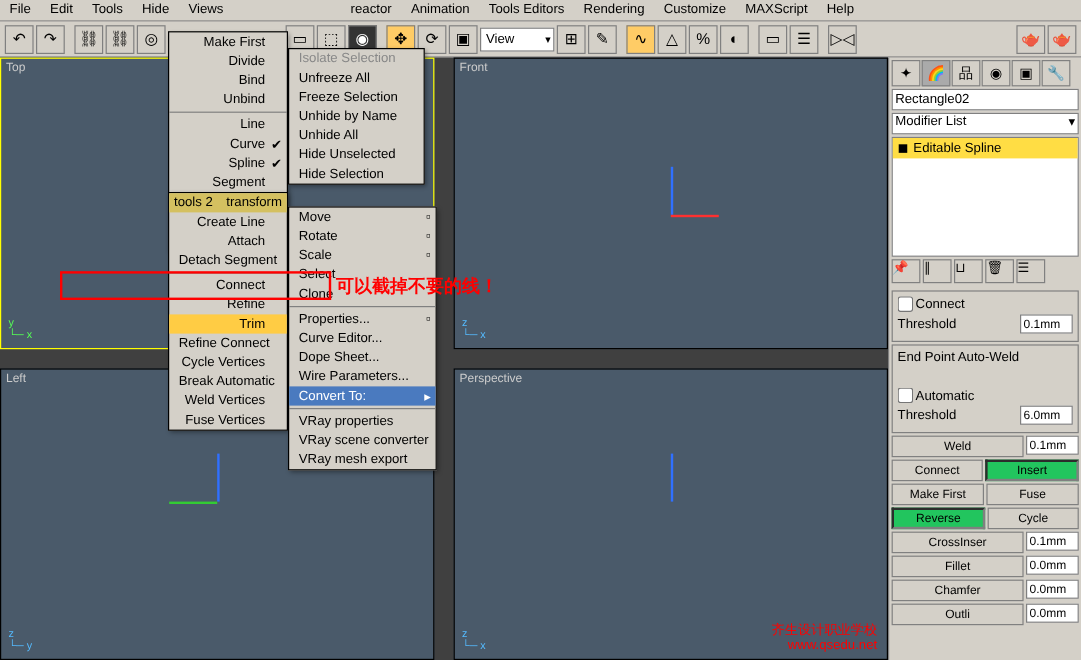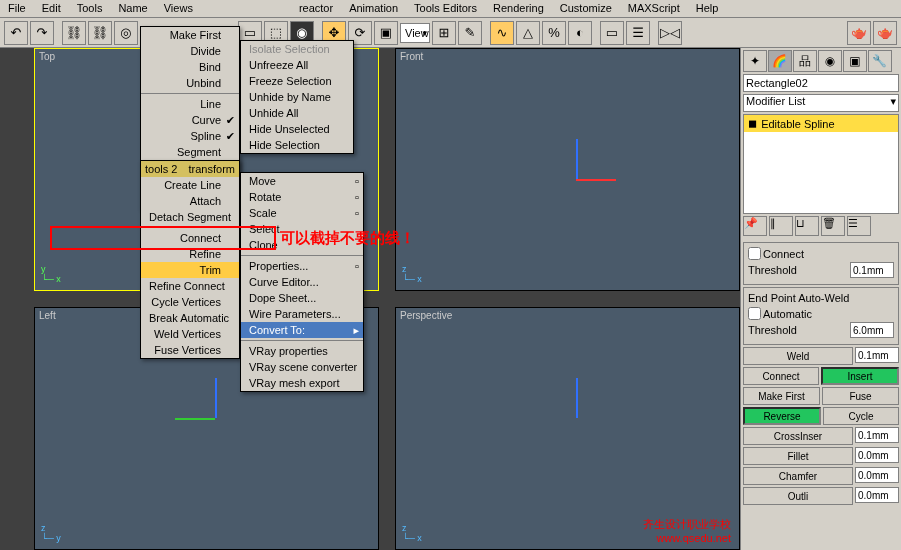--- a/index.html
+++ b/index.html
@@ -5,21 +5,21 @@
 * { margin:0; padding:0; box-sizing:border-box; font-family:"Tahoma","Arial",sans-serif; font-size:11px; }
 body { background:#c0c0c0; width:901px; height:550px; overflow:hidden; position:relative; }
 .menubar { height:18px; background:#d4d0c8; display:flex; border-bottom:1px solid #808080; }
 .menubar div { padding:2px 8px; cursor:default; }
 .toolbar { height:30px; background:#d4d0c8; display:flex; align-items:center; gap:2px; padding:2px 4px; border-bottom:1px solid #808080; }
 .tbtn { width:24px; height:24px; border:1px solid #808080; background:#d4d0c8; display:flex; align-items:center; justify-content:center; font-size:13px; }
 .tbtn.sel { background:#ffcc66; }
 .sep { width:4px; }
 .dropdown { height:20px; border:1px solid #808080; background:#fff; padding:0 14px 0 4px; font-size:11px; display:flex; align-items:center; position:relative; }
 .dropdown::after { content:"▾"; position:absolute; right:2px; font-size:9px; }
-.workspace { position:absolute; top:48px; left:0; width:740px; height:502px; display:grid; grid-template-columns:1fr 1fr; grid-template-rows:1fr 1fr; gap:16px; background:#404040;padding-left:34px; }
+.workspace { position:absolute; top:48px; left:0; width:740px; height:502px; display:grid; grid-template-columns:1fr 1fr; grid-template-rows:1fr 1fr; gap:16px; background:#404040; }
 .viewport { background:#4a5a6a; position:relative; border:1px solid #000; }
 .viewport.active { border:1px solid #ffff00; }
 .vplabel { position:absolute; top:2px; left:4px; color:#ccc; font-size:10px; }
 .sidepanel { position:absolute; top:48px; right:0; width:161px; height:502px; background:#d4d0c8; border-left:1px solid #808080; padding:2px; overflow:hidden; }
 .tabrow { display:flex; gap:1px; margin-bottom:2px; }
 .tab { width:24px; height:22px; border:1px solid #808080; background:#d4d0c8; display:flex; align-items:center; justify-content:center; font-size:12px; }
 .tab.active { background:#aaa; }
 .namefield { width:100%; height:18px; border:1px solid #808080; background:#fff; padding:0 2px; margin-bottom:2px; }
 .modlist { width:100%; height:18px; border:1px solid #808080; background:#fff; padding:0 2px; margin-bottom:2px; position:relative; }
 .modlist::after { content:"▾"; position:absolute; right:2px; }
@@ -51,21 +51,21 @@
 .gizmo-y { position:absolute; width:2px; height:40px; background:#3070ff; }
 .gizmo-x { position:absolute; width:40px; height:2px; background:#ff3030; }
 </style>
 </head>
 <body>
 
 <div class="menubar">
   <div>File</div>
   <div>Edit</div>
   <div>Tools</div>
-  <div>Name</div>
+  <div>Hide</div>
   <div>Views</div>
   <div style="width:90px"></div>
   <div>reactor</div>
   <div>Animation</div>
   <div>Tools Editors</div>
   <div>Rendering</div>
   <div>Customize</div>
   <div>MAXScript</div>
   <div>Help</div>
   <div></div>
@@ -80,21 +80,21 @@
   <div class="tbtn">◎</div>
   <div class="sep"></div>
   <div style="width:90px"></div>
   <div class="tbtn">▭</div>
   <div class="tbtn">⬚</div>
   <div class="tbtn" style="background:#333;color:#fff">◉</div>
   <div class="sep"></div>
   <div class="tbtn sel">✥</div>
   <div class="tbtn">⟳</div>
   <div class="tbtn">▣</div>
-  <div class="dropdown" style="width:30px">View</div>
+  <div class="dropdown" style="width:62px">View</div>
   <div class="tbtn">⊞</div>
   <div class="tbtn">✎</div>
   <div class="sep"></div>
   <div class="tbtn sel">∿</div>
   <div class="tbtn">△</div>
   <div class="tbtn">%</div>
   <div class="tbtn">◐</div>
   <div class="sep"></div>
   <div class="tbtn">▭</div>
   <div class="tbtn">☰</div>
@@ -221,21 +221,21 @@
         <input type="checkbox" style="">
         <span class="lbl">Connect</span>
       </div>
     <div class="row">
         <span class="lbl">Threshold</span>
         <input class="spinner" value="0.1mm" style="">
       </div>
   </div>
 
   <div class="rollout">
-    <div style="margin-bottom:3px">End Point Auto-Weld</div>
+    <div style="margin-bottom:19px">End Point Auto-Weld</div>
     <div class="row">
         <input type="checkbox" style="">
         <span class="lbl">Automatic</span>
       </div>
     <div class="row">
         <span class="lbl">Threshold</span>
         <input class="spinner" value="6.0mm" style="">
       </div>
   </div>
 

